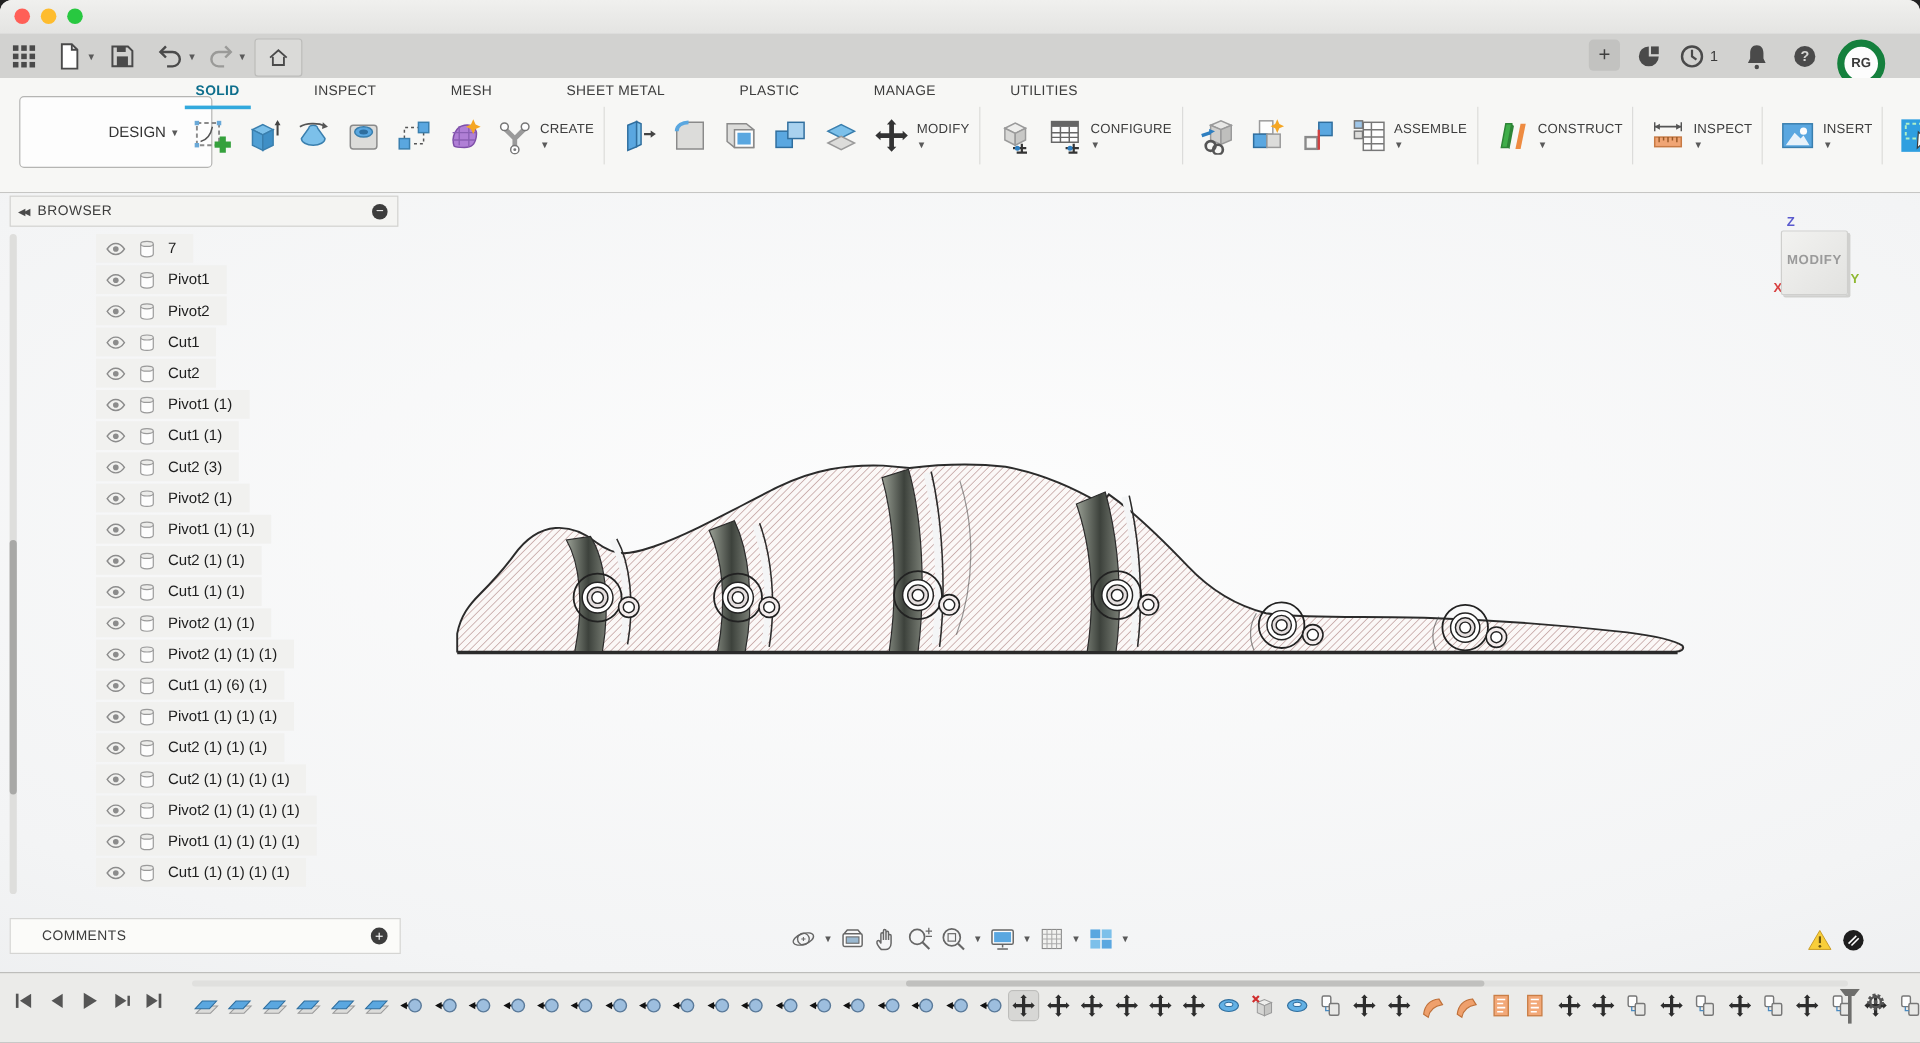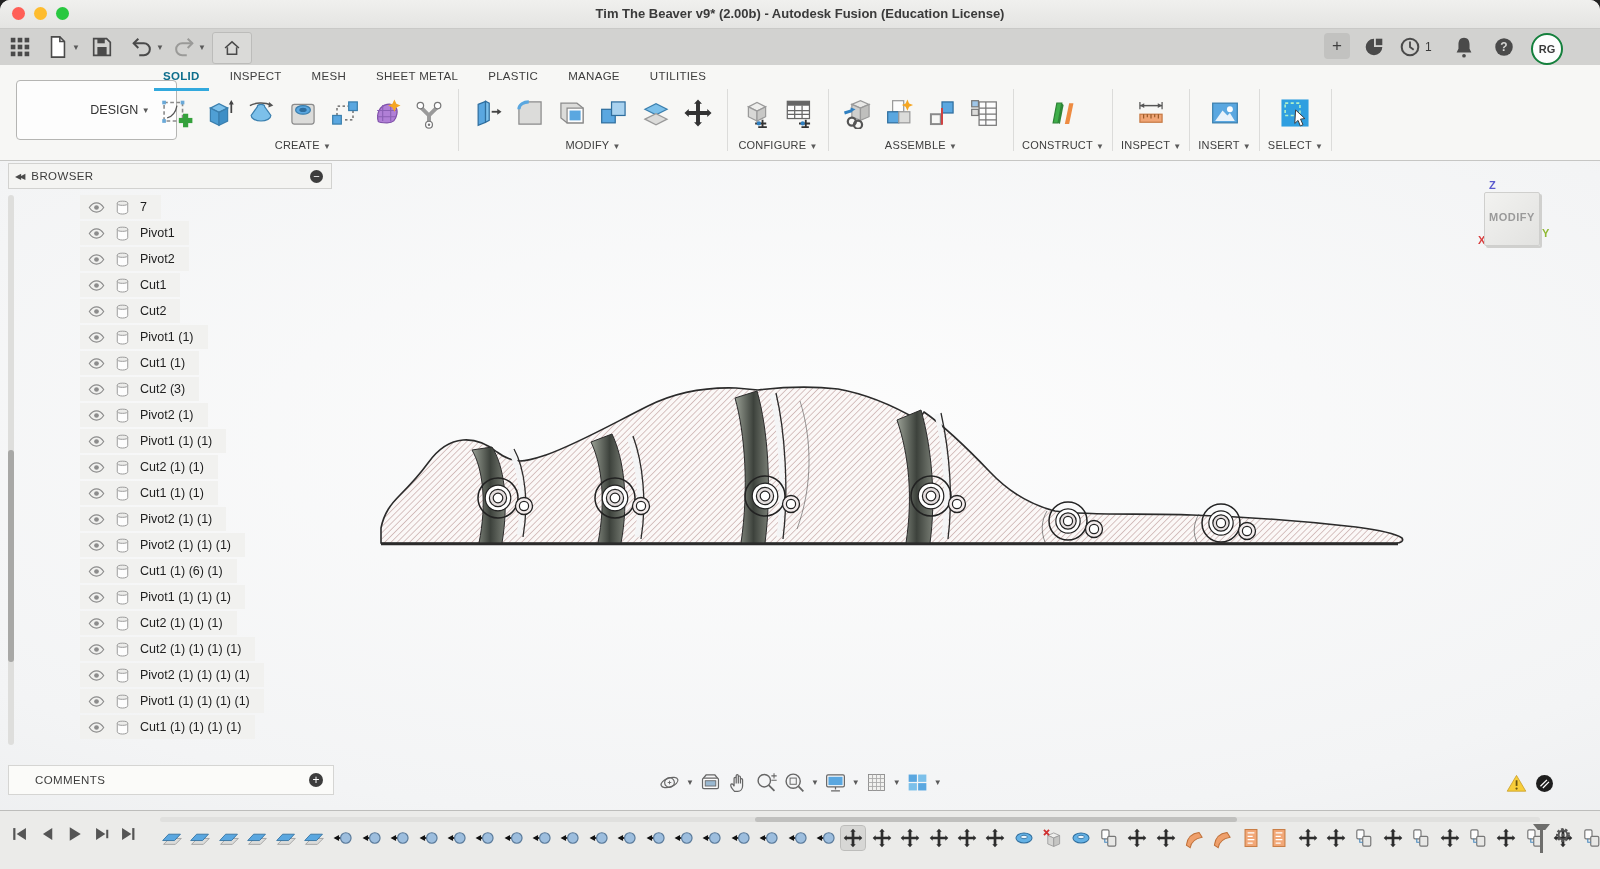--- a/index.html
+++ b/index.html
@@ -22,32 +22,32 @@
   .caret{font-size:8px;color:#5a5a5a;}
   #home-box{left:212px;top:3px;width:38px;height:30px;background:#dadad8;border:1px solid #bcbcba;border-radius:3px;}
   #doc-tab{left:508px;top:0px;width:810px;height:36px;background:#f1f1ef;border-radius:9px 9px 0 0;}
   #doc-tab-label{font-size:13px;color:#2e2e2e;}
   #tab-close{right:10px;top:8px;width:20px;height:20px;font-size:15px;color:#6a6a6a;cursor:pointer;}
   #new-tab-btn{left:1324px;top:4px;width:26px;height:26px;background:#c2c2c0;border-radius:4px;
                font-size:17px;color:#3f3f3f;cursor:pointer;}
   .tsicon{top:6px;width:24px;height:24px;cursor:pointer;}
   #job-badge{font-size:12px;color:#3a3a3a;}
   #avatar{left:1531px;top:4px;width:28px;height:28px;border-radius:50%;background:#fdfdfd;
-          font-size:11px;font-weight:bold;color:#3a3a3a;border:2px solid #15803d;}
+          font-size:11px;font-weight:bold;color:#3a3a3a;border:6px solid #15803d;}
 
   
   #ribbon{left:0;top:65px;width:1600px;height:95px;background:#f7f7f5;border-bottom:1px solid #c6c6c4;}
   #design-btn{left:16px;top:15px;width:112px;height:58px;background:#fdfdfd;border:1px solid #b5b5b3;
               border-radius:4px;font-size:12.5px;color:#333;cursor:pointer;padding-left:47px;}
-  #rtabs{left:148px;top:2px;height:22px;display:flex;}
+  #rtabs{left:148px;top:2px;height:22px;display:flex;gap:32px;}
   .rtab{padding:3px 15px;font-size:11.5px;color:#3d3d3d;letter-spacing:.3px;cursor:pointer;position:relative;}
   .rtab.active{color:#0d6e8c;font-weight:bold;}
   .rtab.active::after{content:"";position:absolute;left:6px;right:6px;bottom:-2px;height:3.5px;background:#32a9dd;}
   #rgroups{left:148px;top:24px;display:flex;align-items:stretch;}
-  .rgroup{display:flex;flex-direction:column;align-items:center;padding:0 8px;border-right:1px solid #dcdcda;}
+  .rgroup{display:flex;flex-direction:row;align-items:center;padding:0 8px;border-right:1px solid #dcdcda;}
   .ricons{display:flex;align-items:center;height:48px;}
   .ricon{width:42px;height:40px;cursor:pointer;}
   .ricon svg{width:32px;height:32px;}
   .rlabel{font-size:11px;color:#3d3d3d;margin-top:2px;cursor:pointer;letter-spacing:.2px;}
 
   
   #canvas{left:0;top:161px;width:1600px;height:649px;
           background:radial-gradient(120% 110% at 50% 42%,#fdfdfd 0%,#f3f4f5 55%,#e3e5e7 100%);}
 
   
@@ -100,21 +100,20 @@
 </style>
 </head>
 <body>
 
 <div id="app">
 
   <div id="titlebar" class="abs">
     <div class="tl abs" style="left:12px;background:#ff5f57"></div>
     <div class="tl abs" style="left:34px;background:#febc2e"></div>
     <div class="tl abs" style="left:56px;background:#28c840"></div>
-    <div id="win-title" class="abs">Tim The Beaver v9* (2.00b) - Autodesk Fusion (Education License)</div>
   </div>
 
   <div id="tabstrip" class="abs">
     <div id="qat-icons">
         <span class="abs i qat" style="left: 8px;">
           <svg viewBox="0 0 26 26" xmlns="http://www.w3.org/2000/svg">
             <g fill="#4a4a4a">
               <rect x="3" y="3" width="5" height="5"></rect>
               <rect x="10.5" y="3" width="5" height="5"></rect>
               <rect x="18" y="3" width="5" height="5"></rect>

